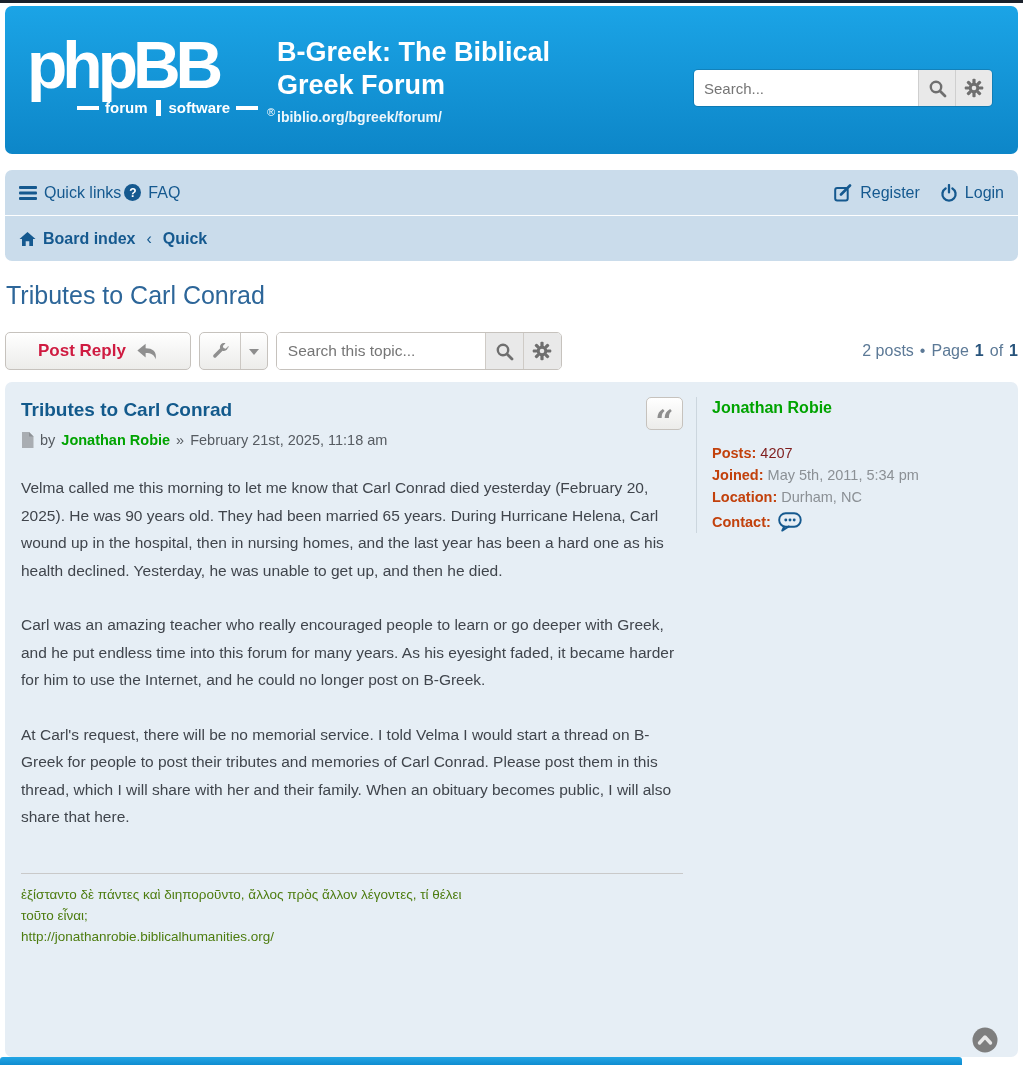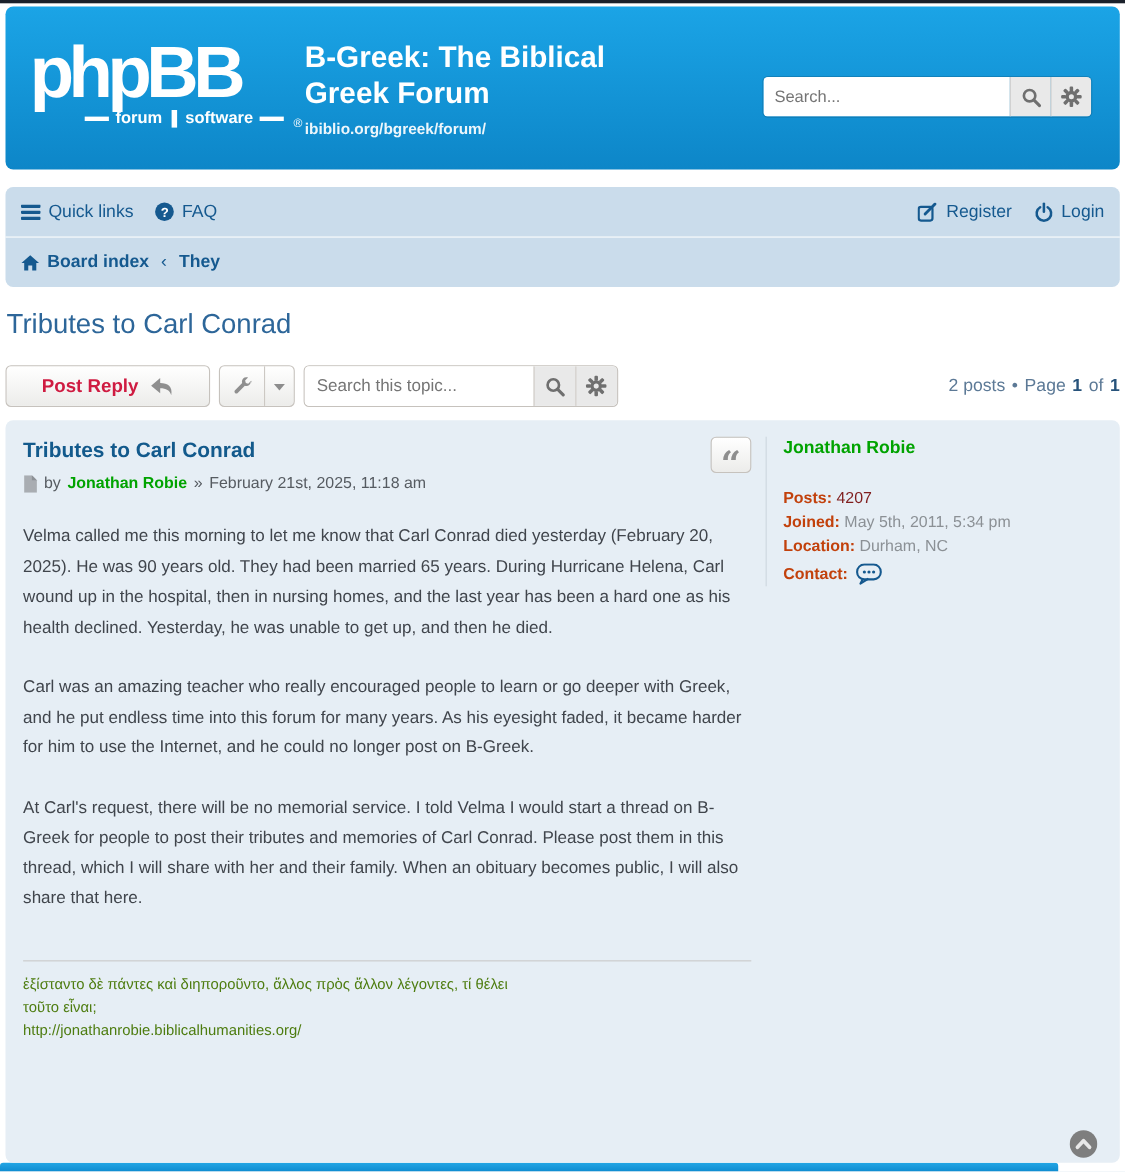--- a/index.html
+++ b/index.html
@@ -29,21 +29,21 @@
   .site-sub { margin-top:7px; font-size:14px; font-weight:bold; color:rgba(255,255,255,.92); }
   .hsearch { position:absolute; right:26px; top:64px; display:flex; height:36px;
              border-radius:4px; overflow:hidden; box-shadow:0 0 0 1px rgba(0,0,0,.14); }
   .hsearch input { width:224px; border:none; outline:none; padding:0 10px;
                    font-size:15px; color:#333; background:#fff; font-family:inherit; }
   .hsearch button { width:37px; background:#e9e9e9; border:none; border-left:1px solid #cfcfcf;
                     display:flex; align-items:center; justify-content:center; cursor:pointer; padding:0; }
 
   
   .navbar { margin:16px 5px 0; background:#cadceb; border-radius:7px; color:#15598f; }
-  .nav-row { height:45px; display:flex; align-items:center; padding:0 14px; gap:20px; }
+  .nav-row { height:45px; display:flex; align-items:center; padding:0 14px; gap:3px; }
   .nav-divider { height:1px; background:rgba(255,255,255,.95); }
   .nav-link { display:inline-flex; align-items:center; gap:7px; color:#15598f;
               font-size:16px; cursor:pointer; }
   .nav-right { margin-left:auto; display:inline-flex; gap:20px; }
   .qmark { width:17px; height:17px; border-radius:50%; background:#15598f; color:#fff;
            font-size:12px; font-weight:bold; display:flex; align-items:center; justify-content:center; }
   .bold { font-weight:bold; }
   .crumb-sep { color:#15598f; margin:0 2px; }
 
   
@@ -198,21 +198,21 @@
     <a class="nav-link bold">
       <span>
         <svg width="17" height="16" viewBox="0 0 17 16">
             <path d="M8.5 1 L16.5 8 H14 V15 H10.3 V10.3 H6.7 V15 H3 V8 H0.5 Z" fill="#15598f"></path>
           </svg>
       </span>
       <span>Board index</span>
     </a>
     <span class="crumb-sep">‹</span>
     <a class="nav-link bold">
-      <span>They</span>
+      <span>Quick</span>
     </a>
   </div>
 </nav>
 
 <main>
   <h2 class="page-title">Tributes to Carl Conrad</h2>
 
   <div class="toolbar">
     <button class="btn reply-btn">
       <span>Post Reply</span>

